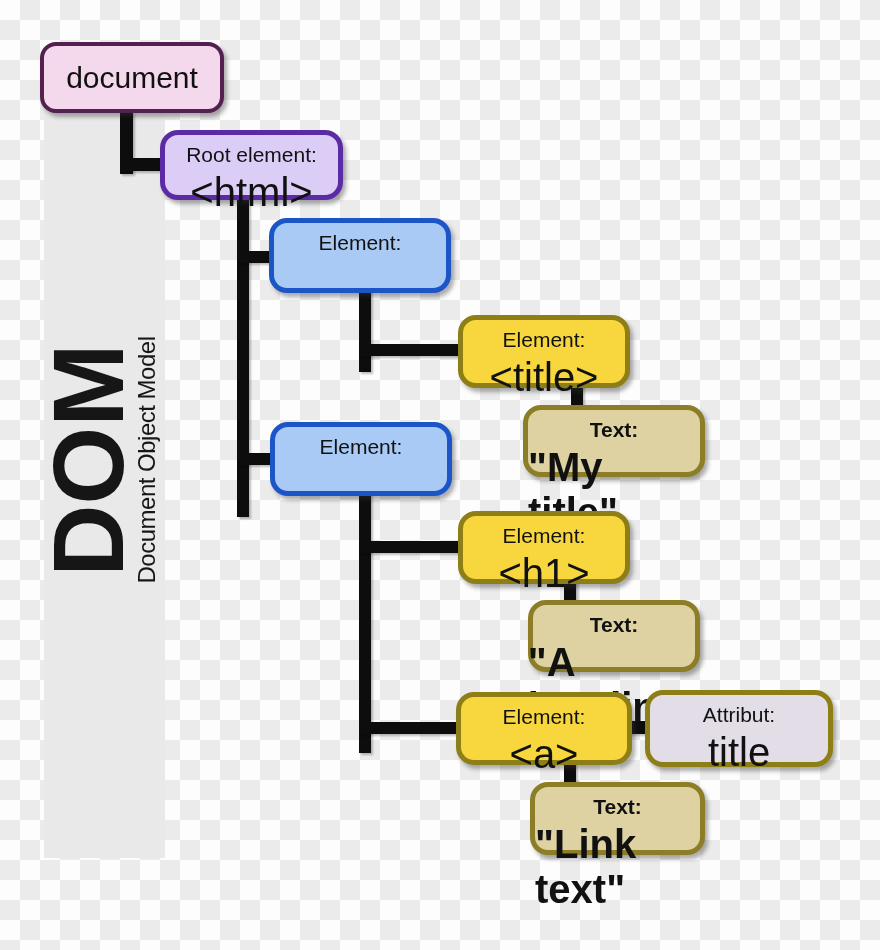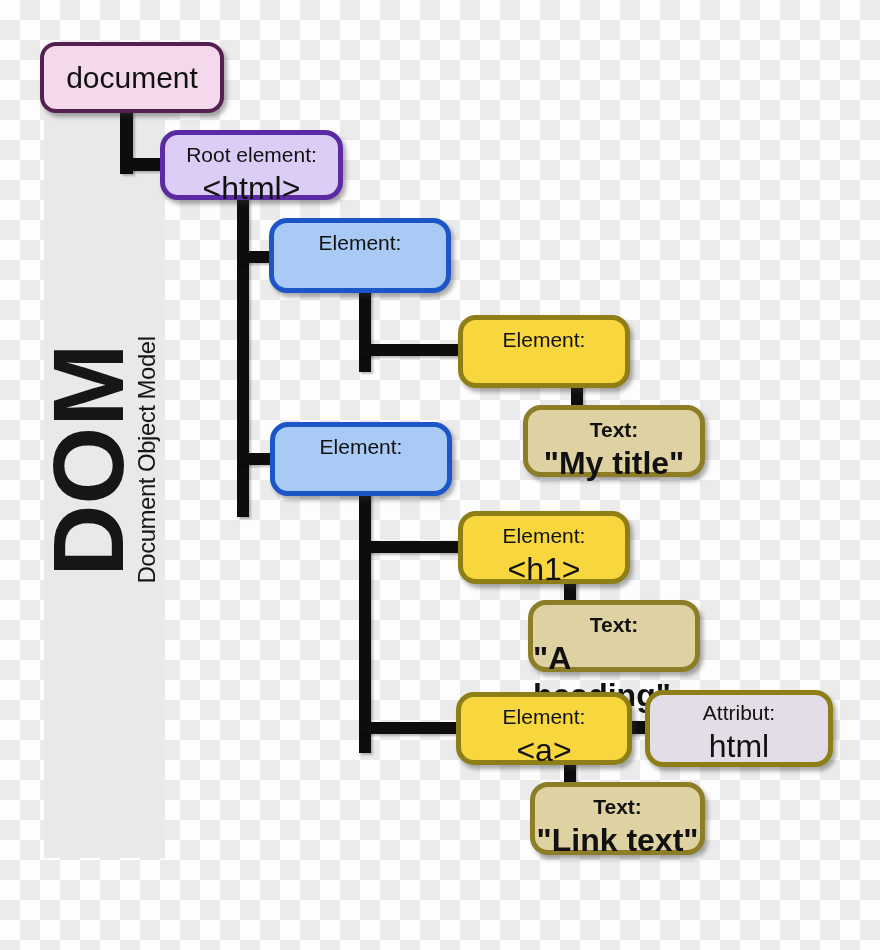--- a/index.html
+++ b/index.html
@@ -78,30 +78,30 @@
     position: absolute;
     z-index: 4;
     border-radius: 18px;
     box-shadow: 3px 4px 4px rgba(50,50,50,0.40);
     display: flex;
     flex-direction: column;
     align-items: center;
     box-sizing: border-box;
   }
   .node .label { font-size: 21px; margin-top: 8px; }
-  .node .value { font-size: 32px; margin-top: 3px; }
+  .node .value { font-size: 40px; margin-top: 3px; }
   .node .value.lone { font-size: 30px; margin: 0; }
   .node.single { justify-content: center; }
 
   .kind-document  { background: var(--document-fill, #f4d8ec);     border: 4px solid var(--document-border, #542050); border-radius:16px; }
   .kind-root      { background: var(--root-fill, #dccdf7);         border: 5px solid var(--root-border, #5b2ba6); text-align: center; }
   .kind-element   { background: var(--element-fill, #a9caf4);      border: 5px solid var(--element-border, #1b55c8); }
   .kind-leaf      { background: var(--leaf-element-fill, #f8d73e); border: 5px solid var(--leaf-element-border, #8e7e16); }
   .kind-text      { background: var(--text-fill, #ded2a2);         border: 5px solid var(--text-border, #8c7d26); font-weight: bold; }
-  .kind-attribute { background: var(--attribute-fill, #e3dde7);    border: 5px solid var(--attribute-border, #8e7e16); justify-content: center; }
+  .kind-attribute { background: var(--attribute-fill, #e3dde7);    border: 5px solid var(--attribute-border, #8e7e16); }
 
   #n-document { left:40px;  top:42px;  width:184px; height:71px;text-align:right; }
   #n-html     { left:160px; top:130px; width:183px; height:70px; }
   #n-head     { left:269px; top:218px; width:182px; height:75px; }
   #n-title    { left:458px; top:315px; width:172px; height:73px; }
   #n-mytitle  { left:523px; top:405px; width:182px; height:72px; }
   #n-body     { left:270px; top:422px; width:182px; height:74px; }
   #n-h1       { left:458px; top:511px; width:172px; height:73px; }
   #n-aheading { left:528px; top:600px; width:172px; height:72px; }
   #n-a        { left:456px; top:692px; width:176px; height:73px; }
@@ -140,20 +140,21 @@
     <div class="label">Root element:</div>
     <div class="value">&lt;html&gt;</div>
   </div>
 
   <div class="node kind-element" id="n-head">
     <div class="label">Element:</div>
   </div>
 
   <div class="node kind-leaf" id="n-title">
     <div class="label">Element:</div>
+    <div class="value">&lt;title&gt;</div>
   </div>
 
   <div class="node kind-text" id="n-mytitle">
     <div class="label">Text:</div>
     <div class="value">"My title"</div>
   </div>
 
   <div class="node kind-element" id="n-body">
     <div class="label">Element:</div>
   </div>
@@ -168,21 +169,21 @@
     <div class="value">"A heading"</div>
   </div>
 
   <div class="node kind-leaf" id="n-a">
     <div class="label">Element:</div>
     <div class="value">&lt;a&gt;</div>
   </div>
 
   <div class="node kind-attribute" id="n-attr">
     <div class="label">Attribut:</div>
-    <div class="value">html</div>
+    <div class="value">title</div>
   </div>
 
   <div class="node kind-text" id="n-linktext">
     <div class="label">Text:</div>
     <div class="value">"Link text"</div>
   </div>
 
 </div>
 
 </body></html>

